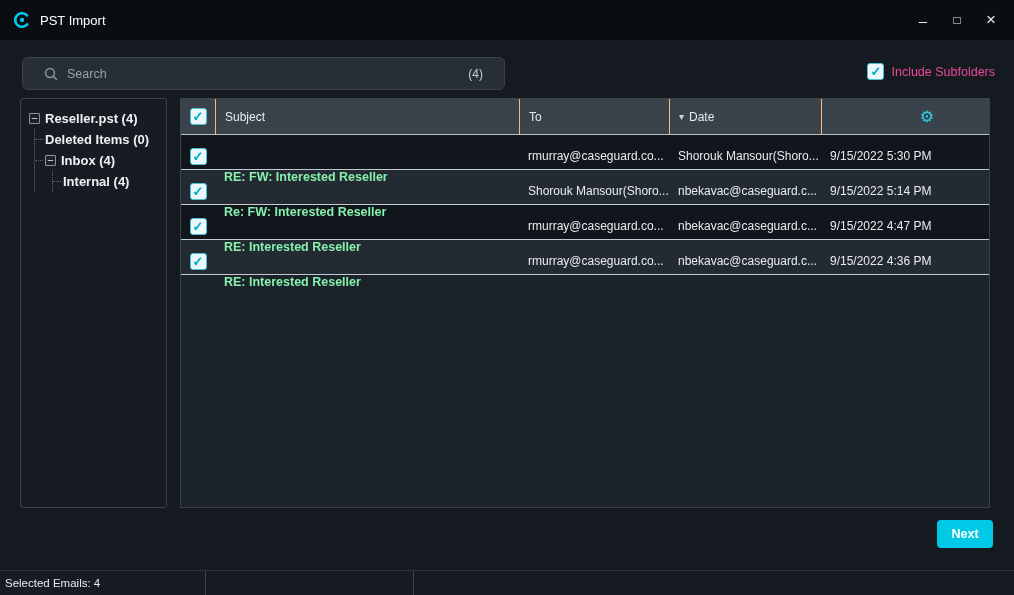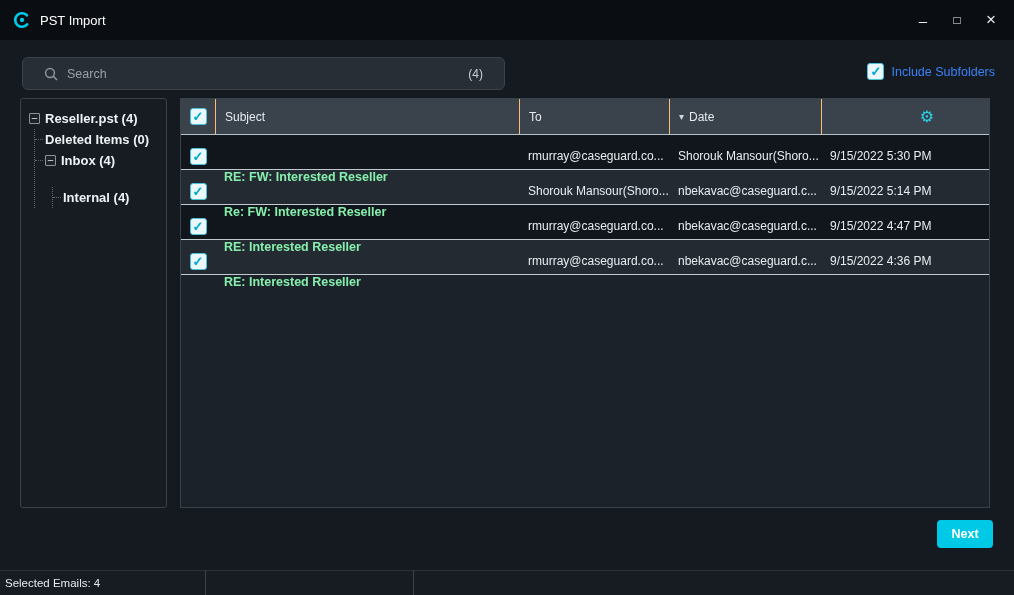--- a/index.html
+++ b/index.html
@@ -17,34 +17,34 @@
   .winbtn.close { font-size:17px; margin-right:6px; }
 
   
   .searchbox { position:absolute; left:22px; top:57px; width:483px; height:33px; background:#272e36; border:1px solid #3a434c; border-radius:6px; display:flex; align-items:center; padding:0 21px; }
   .searchbox svg { flex:0 0 auto; }
   .searchbox input { flex:1; background:transparent; border:none; outline:none; color:#dfe5ea; font-size:12.5px; padding-left:9px; font-family:"Liberation Sans", sans-serif; }
   .searchbox input::placeholder { color:#98a2ab; }
   .search-count { color:#c7cfd6; font-size:12px; }
 
   .subfolders { position:absolute; right:19px; top:63px; display:flex; align-items:center; gap:7px; }
-  .subfolders .lbl { color:#3b82f6; font-size:12.5px; }
+  .subfolders .lbl { color:#ec4899; font-size:12.5px; }
 
   .cb { width:17px; height:17px; background:#eaf8fb; border:1px solid #4cc2d8; border-radius:3px; display:flex; align-items:center; justify-content:center; color:#00a9c9; font-size:13px; font-weight:bold; line-height:1; flex:0 0 auto; }
 
   
   .sidebar { position:absolute; left:20px; top:98px; width:147px; height:410px; background:#161c22; border:1px solid #39424b; border-radius:3px; padding-top:9px; overflow:hidden; }
   .titem { display:flex; align-items:center; height:21px; white-space:nowrap; }
   .titem.root { padding-left:8px; }
   .tlabel { font-size:13px; font-weight:600; color:#eef2f6; }
   .expander { display:inline-flex; width:11px; height:11px; border:1px solid #8a949d; align-items:center; justify-content:center; font-size:11px; line-height:1; color:#dfe5ea; margin-right:5px; background:#1c2228; border-radius:1px; flex:0 0 auto; }
   .tgroup { margin-left:13px; border-left:1px dotted #5d6771; }
   .tgroup > .titem { position:relative; padding-left:10px; }
   .tgroup > .titem::before { content:""; position:absolute; left:0; top:10px; width:8px; border-top:1px dotted #5d6771; }
-  .tgroup.inner { margin-left:17px;margin-top:16px; }
+  .tgroup.inner { margin-left:17px; }
 
   
   .tablepanel { position:absolute; left:180px; top:98px; width:810px; height:410px; background:#1b222a; border:1px solid #39424b; overflow:hidden; }
   .thead, .trow { display:grid; grid-template-columns:34px 304px 150px 152px 124px 1fr; align-items:center; }
   .thead { height:36px; background:#3a424b; border-bottom:1px solid #b9c2ca; }
   .hcell { height:100%; display:flex; align-items:center; padding-left:9px; color:#e6ebf0; font-size:12px; overflow:hidden; }
   .hcell.sep { border-left:1px solid #fdba74; }
   .hcell.cbcell { justify-content:center; padding-left:0; }
   .hcell.gearcell { justify-content:flex-end; padding-right:11px; padding-left:0; }
   .sortarrow { color:#cdd6dc; font-size:10px; margin-right:5px; }

